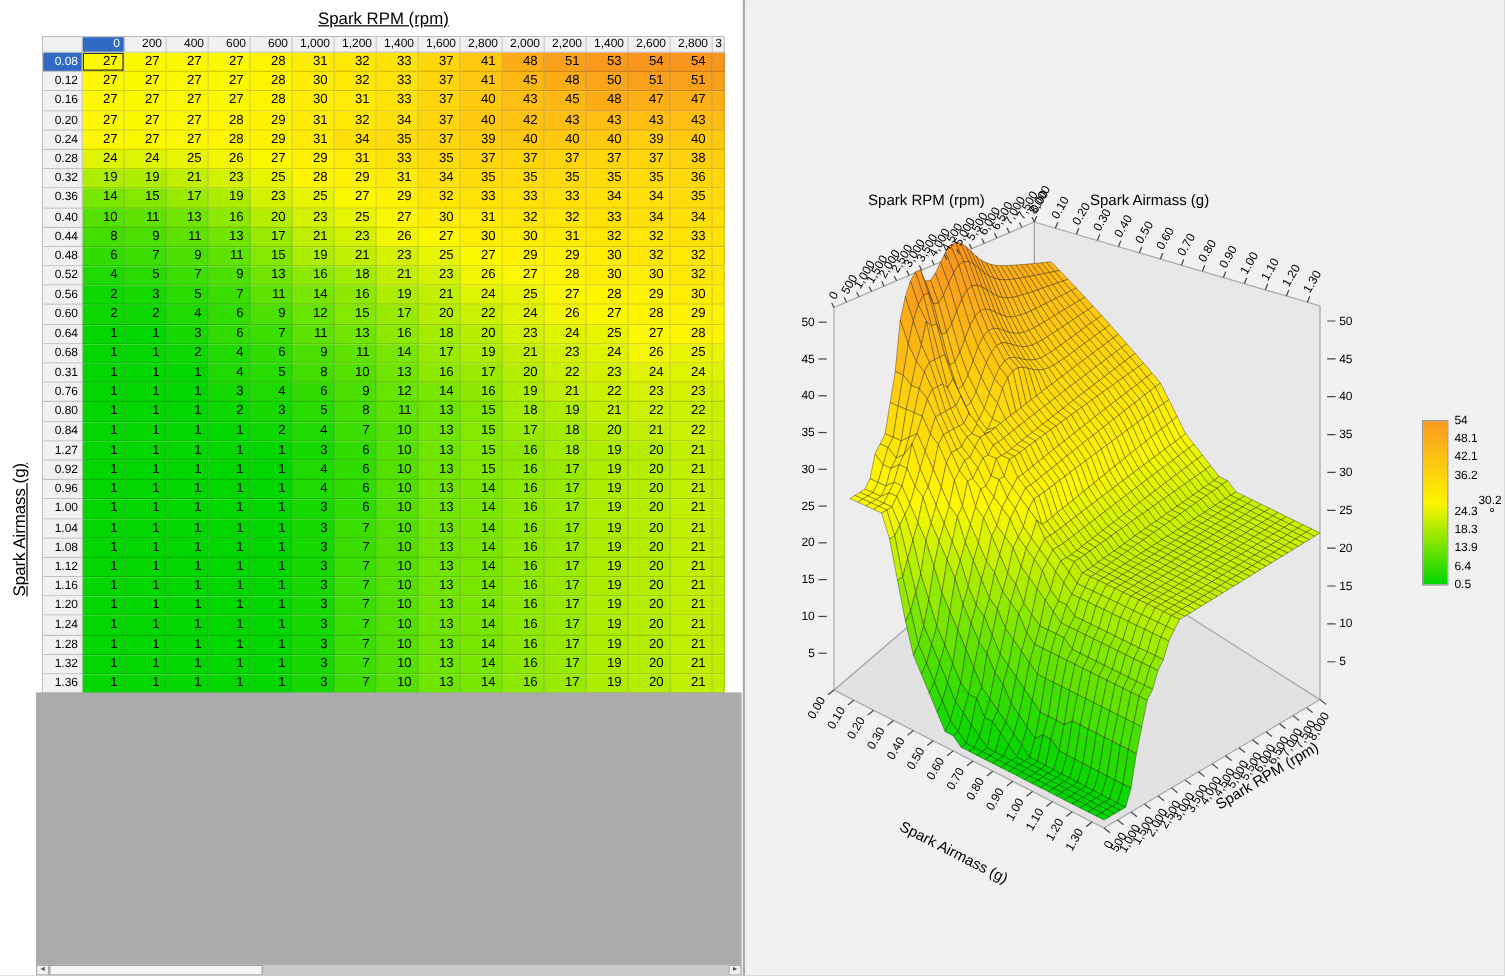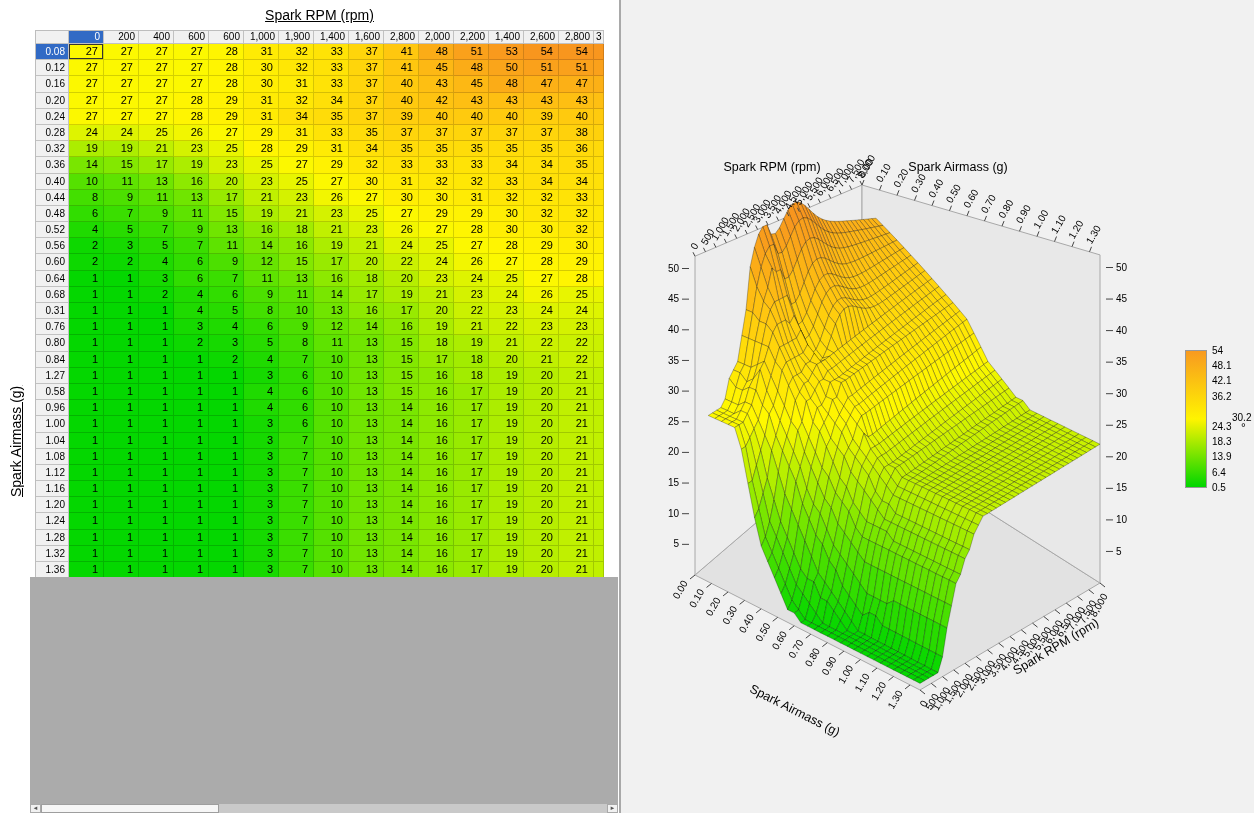--- a/index.html
+++ b/index.html
@@ -42,21 +42,21 @@
     <div class="table-title">Spark RPM (rpm)</div>
     <div class="y-axis-label">Spark Airmass (g)</div>
     <div id="grid">
         <div class="hcell corner"></div>
         <div class="hcell colh selh">0</div>
         <div class="hcell colh">200</div>
         <div class="hcell colh">400</div>
         <div class="hcell colh">600</div>
         <div class="hcell colh">600</div>
         <div class="hcell colh">1,000</div>
-        <div class="hcell colh">1,900</div>
+        <div class="hcell colh">1,200</div>
         <div class="hcell colh">1,400</div>
         <div class="hcell colh">1,600</div>
         <div class="hcell colh">2,800</div>
         <div class="hcell colh">2,000</div>
         <div class="hcell colh">2,200</div>
         <div class="hcell colh">1,400</div>
         <div class="hcell colh">2,600</div>
         <div class="hcell colh">2,800</div>
         <div class="hcell colh partial">3</div>
         <div class="hcell rowh selh">0.08</div>
@@ -409,21 +409,21 @@
         <div class="cell" style="background: rgb(49, 221, 0);">6</div>
         <div class="cell" style="background: rgb(85, 225, 0);">10</div>
         <div class="cell" style="background: rgb(112, 229, 0);">13</div>
         <div class="cell" style="background: rgb(131, 232, 0);">15</div>
         <div class="cell" style="background: rgb(141, 233, 0);">16</div>
         <div class="cell" style="background: rgb(162, 236, 0);">18</div>
         <div class="cell" style="background: rgb(172, 237, 0);">19</div>
         <div class="cell" style="background: rgb(182, 238, 0);">20</div>
         <div class="cell" style="background: rgb(192, 240, 0);">21</div>
         <div class="cell sliver" style="background: rgb(192, 240, 0);"></div>
-        <div class="hcell rowh">0.58</div>
+        <div class="hcell rowh">0.92</div>
         <div class="cell" style="background: rgb(4, 215, 0);">1</div>
         <div class="cell" style="background: rgb(4, 215, 0);">1</div>
         <div class="cell" style="background: rgb(4, 215, 0);">1</div>
         <div class="cell" style="background: rgb(4, 215, 0);">1</div>
         <div class="cell" style="background: rgb(4, 215, 0);">1</div>
         <div class="cell" style="background: rgb(31, 218, 0);">4</div>
         <div class="cell" style="background: rgb(49, 221, 0);">6</div>
         <div class="cell" style="background: rgb(85, 225, 0);">10</div>
         <div class="cell" style="background: rgb(112, 229, 0);">13</div>
         <div class="cell" style="background: rgb(131, 232, 0);">15</div>

